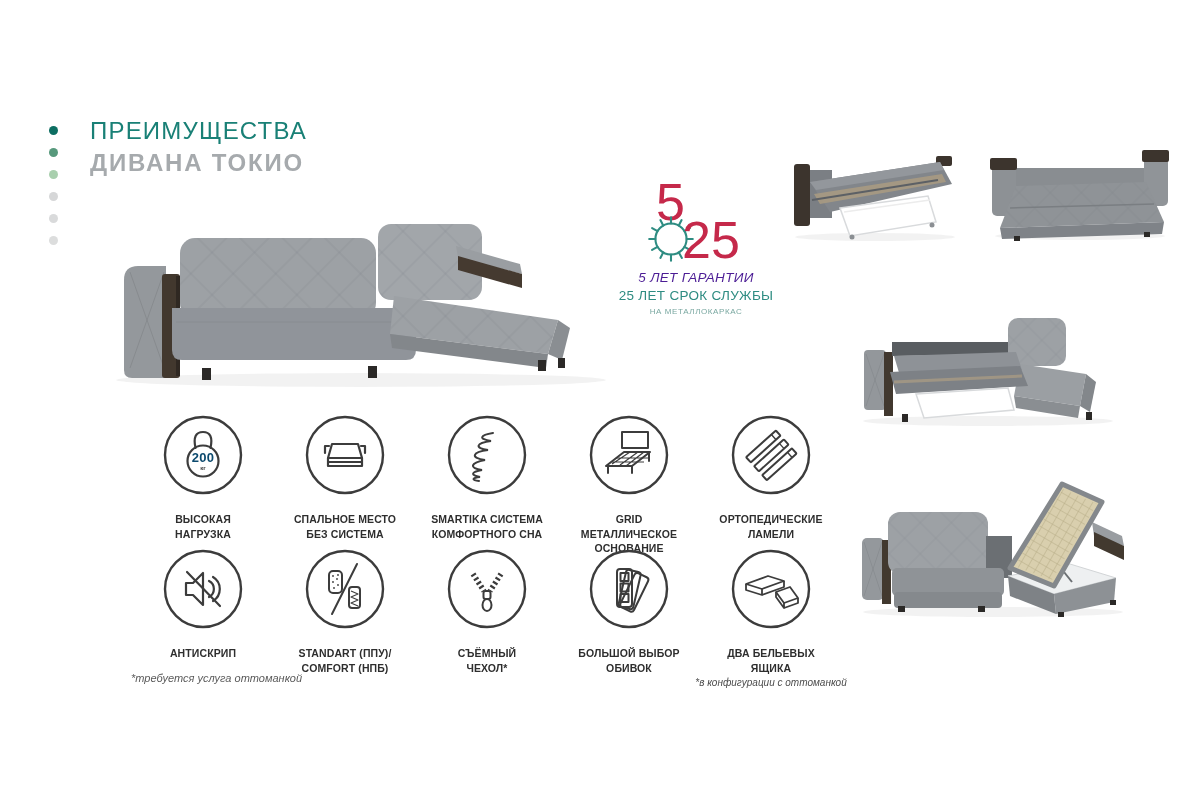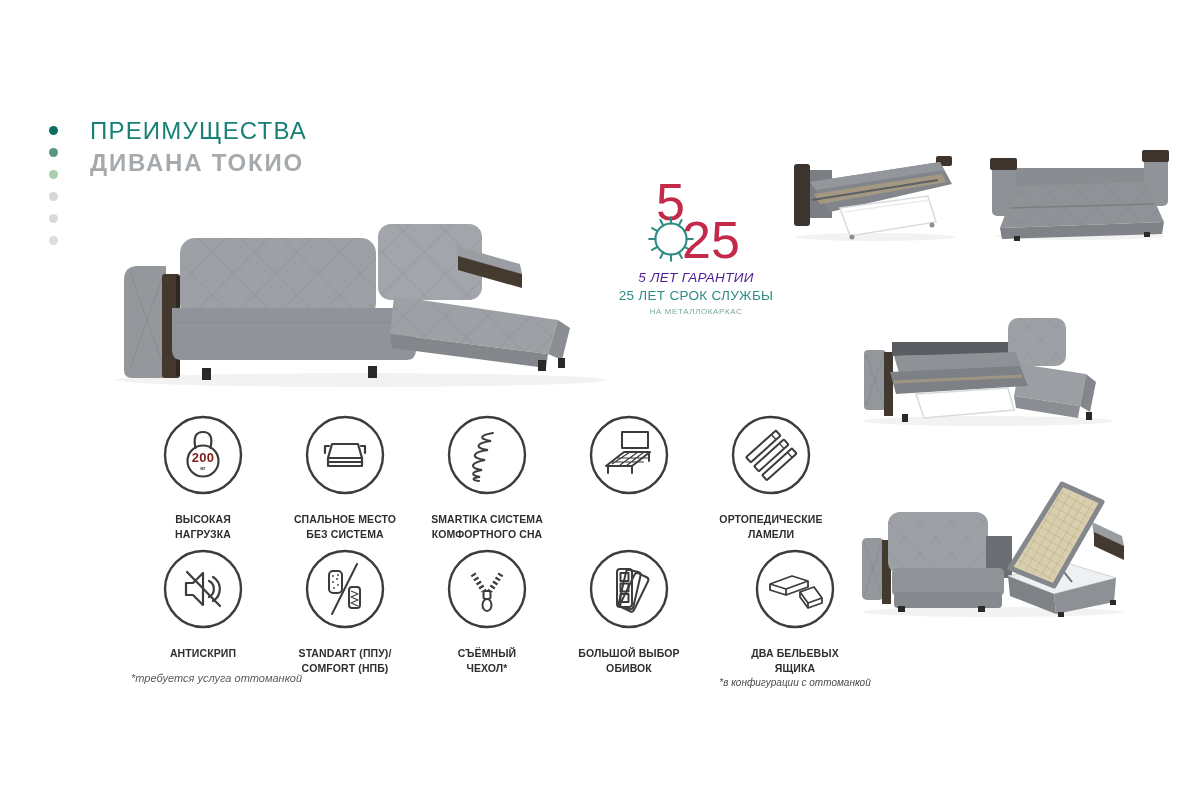--- a/index.html
+++ b/index.html
@@ -33,21 +33,21 @@
   .warranty .wl3{position:absolute;top:131px;left:0;right:0;font-size:8px;color:#7aa8a1;letter-spacing:.6px;}
 
   
   .img{position:absolute;}
 
   
   .cell{position:absolute;width:150px;display:flex;flex-direction:column;align-items:center;}
   .icn{position:relative;width:82px;height:82px;}
   .icn svg{position:absolute;left:0;top:0;}
   .kb-text{position:absolute;left:0;top:37px;width:82px;text-align:center;line-height:1;pointer-events:none;}
-  .kb-text .v{display:block;font-weight:bold;font-size:13px;color:#7f1d1d;letter-spacing:.2px;}
+  .kb-text .v{display:block;font-weight:bold;font-size:13px;color:#0c4a6e;letter-spacing:.2px;}
   .kb-text .u{display:block;font-weight:bold;font-size:6px;color:#3c3c3c;margin-top:1px;}
   .caption{margin-top:16px;font-weight:bold;font-size:10.5px;line-height:1.4;text-align:center;
            color:#2e2e2e;white-space:pre-line;letter-spacing:.1px;}
   .cell-footnote{margin-top:2px;width:178px;font-size:10px;font-style:italic;color:#4c4c4c;text-align:center;}
 
   .footnote-left{position:absolute;left:131px;top:672px;font-size:11px;font-style:italic;color:#5a5a5a;}
 </style>
 </head>
 <body>
 
@@ -255,20 +255,23 @@
   <div class="cell" style="left:554px;top:414px">
     <div class="icn">
       <svg width="82" height="82" viewBox="0 0 82 82" fill="none" stroke="#3c3c3c" stroke-width="2" stroke-linejoin="round">
         <circle cx="41" cy="41" r="38" stroke-width="2.4"></circle>
         <rect x="34" y="18" width="26" height="16"></rect>
         <polygon points="18,52 36,38 62,38 44,52"></polygon>
         <path d="M24 48 L56 48 M28 44 L60 44 M24 50 L42 38 M32 51 L50 38 M38 52 L56 38" stroke-width="1.2"></path>
         <path d="M20 52 v7 M44 52 v7 M61 39 v8" stroke-linecap="round"></path>
       </svg>
     </div>
+    <div class="caption">GRID
+МЕТАЛЛИЧЕСКОЕ
+ОСНОВАНИЕ</div>
   </div>
 
   <div class="cell" style="left:696px;top:414px">
     <div class="icn">
       <svg width="82" height="82" viewBox="0 0 82 82" fill="none" stroke="#3c3c3c" stroke-width="2" stroke-linejoin="round">
         <circle cx="41" cy="41" r="38" stroke-width="2.4"></circle>
         <g transform="rotate(-42 41 41)">
           <rect x="21" y="26" width="40" height="7" rx="1"></rect>
           <rect x="21" y="38" width="40" height="7" rx="1"></rect>
           <rect x="21" y="50" width="40" height="7" rx="1"></rect>
@@ -341,21 +344,21 @@
         <rect x="29" y="21" width="15" height="38" rx="3"></rect>
         <rect x="32.5" y="25" width="8" height="8"></rect>
         <rect x="32.5" y="35.5" width="8" height="8"></rect>
         <rect x="32.5" y="46" width="8" height="8"></rect>
       </svg>
     </div>
     <div class="caption">БОЛЬШОЙ ВЫБОР
 ОБИВОК</div>
   </div>
 
-  <div class="cell" style="left:720px;top:548px">
+  <div class="cell" style="left:696px;top:548px">
     <div class="icn">
       <svg width="82" height="82" viewBox="0 0 82 82" fill="none" stroke="#3c3c3c" stroke-width="1.8" stroke-linejoin="round">
         <circle cx="41" cy="41" r="38" stroke-width="2.4"></circle>
         <path d="M16 36 L38 28 L54 33 L32 41 Z"></path>
         <path d="M16 36 v6 L32 47 v-6 M54 33 v6 L32 47"></path>
         <path d="M46 44 L60 39 L68 50 L54 55 Z"></path>
         <path d="M46 44 v5 L54 60 v-5 M68 50 v5 L54 60"></path>
       </svg>
     </div>
     <div class="caption">ДВА БЕЛЬЕВЫХ

